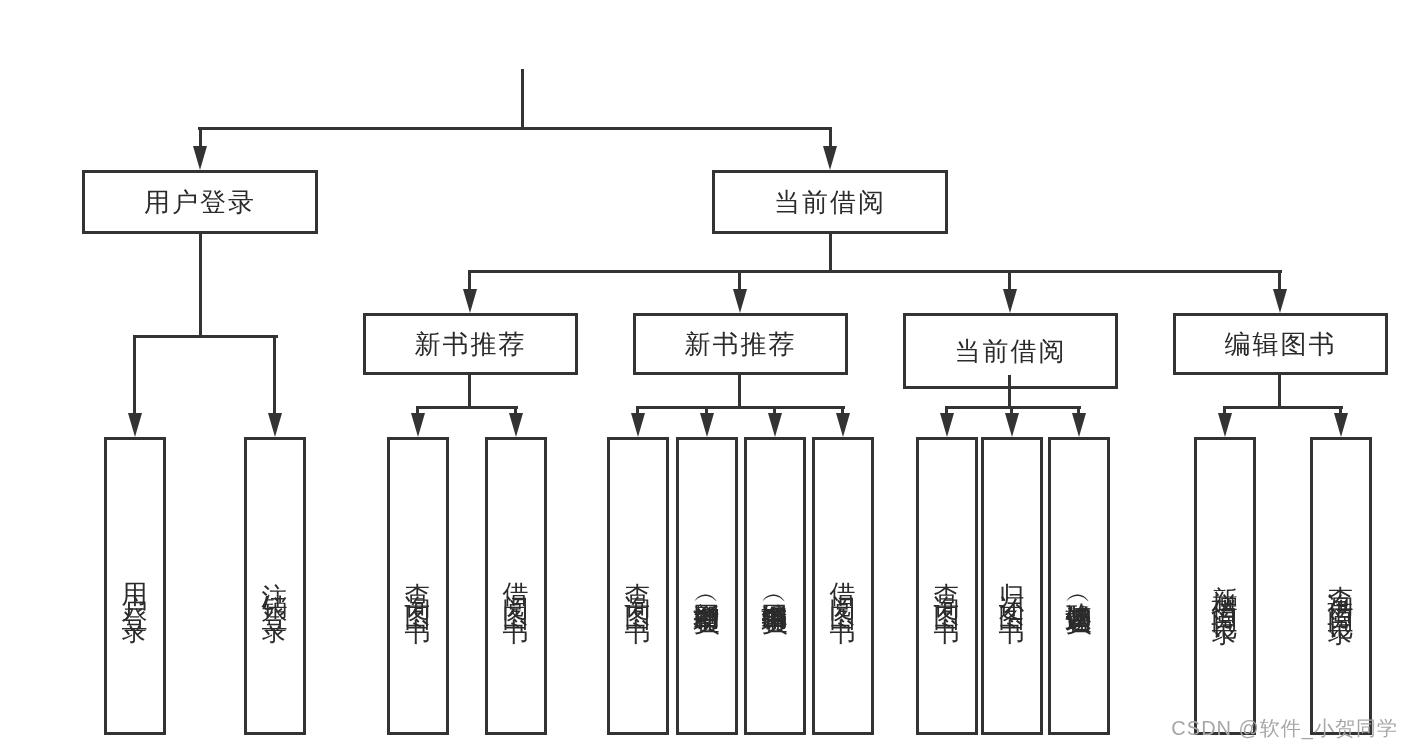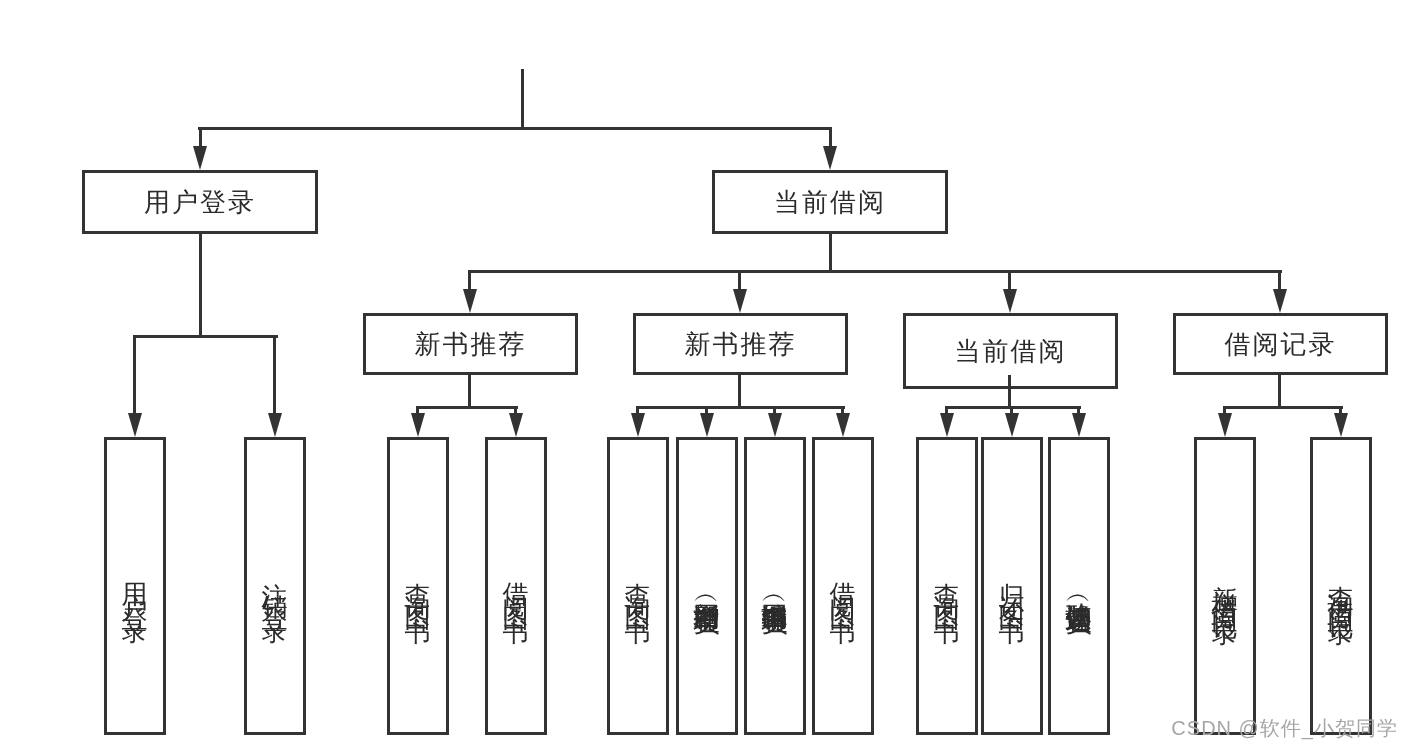--- a/index.html
+++ b/index.html
@@ -112,21 +112,21 @@
   <div class="box" style="left:363px; top:313px; width:215px; height:62px;">
     <span class="hlabel">新书推荐</span>
   </div>
   <div class="box" style="left:633px; top:313px; width:215px; height:62px;">
     <span class="hlabel">新书推荐</span>
   </div>
   <div class="box" style="left:903px; top:313px; width:215px; height:76px;">
     <span class="hlabel">当前借阅</span>
   </div>
   <div class="box" style="left:1173px; top:313px; width:215px; height:62px;">
-    <span class="hlabel">借阅记录</span>
+    <span class="hlabel">编辑图书</span>
   </div>
 
   <div class="vline" style="left:468px; top:375px; height:31px;"></div>
   <div class="hline" style="left:416px; top:406px; width:102px;"></div>
   <div class="vline" style="left:416px; top:406px; height:7px;"></div>
   <div class="arrow" style="left:411px; top:413px;"></div>
   <div class="vline" style="left:514px; top:406px; height:7px;"></div>
   <div class="arrow" style="left:509px; top:413px;"></div>
 
   <div class="vline" style="left:738px; top:375px; height:31px;"></div>

